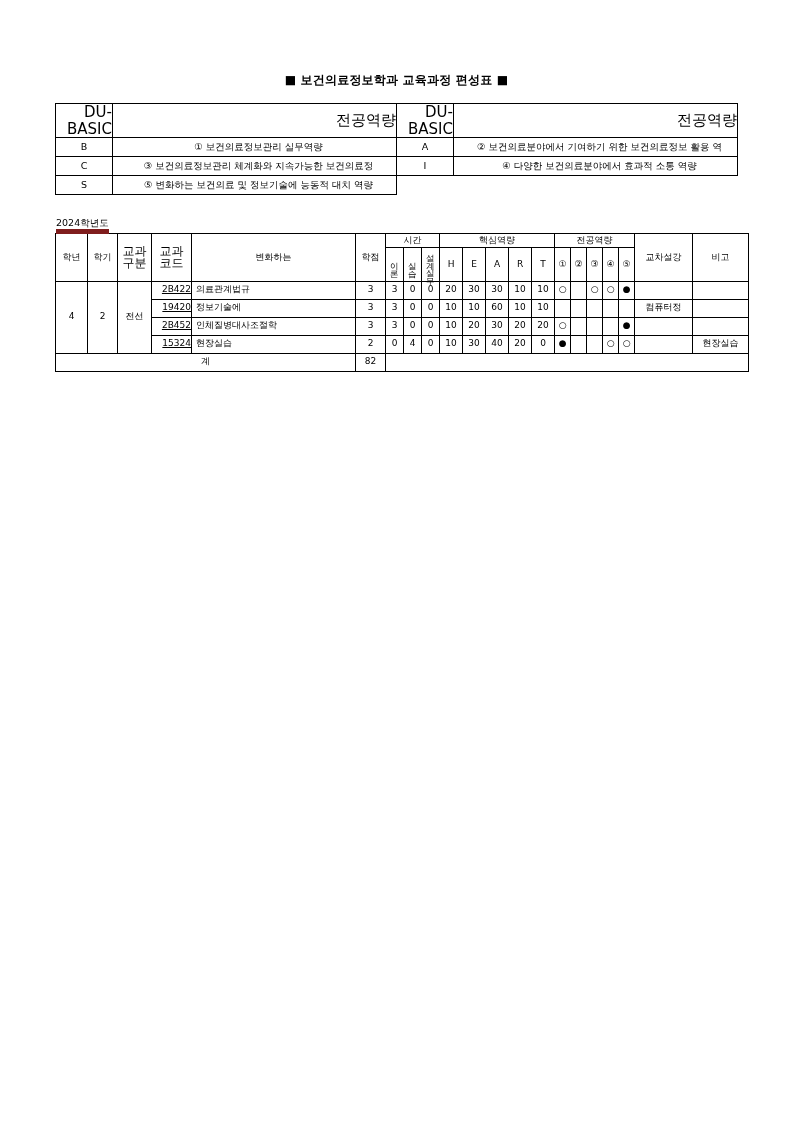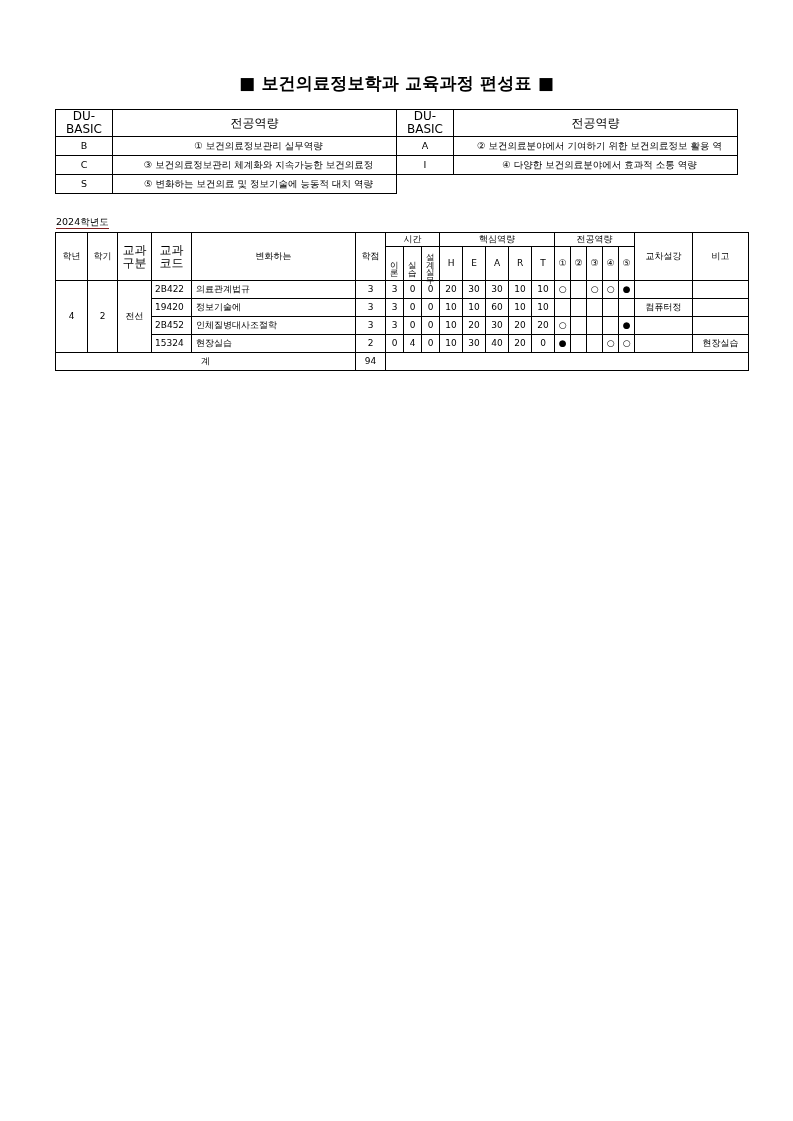--- a/index.html
+++ b/index.html
@@ -18,21 +18,21 @@
     position: relative;
     width: 793px;
     height: 1121px;
     box-sizing: border-box;
     padding: 0;
   }
 
   
   .doc-title {
     text-align: center;
-    font-size: 17px;
+    font-size: 12px;
     font-weight: bold;
     letter-spacing: 0.2px;
     margin-top: 72px;
     margin-bottom: 14px;
   }
 
   
   table {
     border-collapse: collapse;
     font-size: 9px;
@@ -54,34 +54,34 @@
   .comp-table {
     width: 683px;
     table-layout: fixed;
   }
   .comp-table td {
     height: 18px;
     font-size: 9.5px;
   }
   .comp-table .c-code { width: 56px; }
   .comp-table .c-desc { text-align: center; padding-left: 8px; }
-  .comp-table .hdr { font-size: 12px; }
+  .comp-table .hdr { font-size: 15px; text-align: right; }
   .comp-table td.blank {
     border: none;
   }
 
   
   .year-label {
     width: 683px;
     margin: 22px auto 3px auto;
     font-size: 9.5px;
     padding-left: 2px;
   }
   .year-label span {
-    border-bottom: 1px solid #7f1d1d;
+    border-bottom: 5px solid #7f1d1d;
     padding-bottom: 1px;
     margin-top: 32px;
   }
 
   
   .cur-wrap {
     width: 683px;
     margin: 0 auto;
   }
   .cur-table {
@@ -92,22 +92,23 @@
   .cur-table td {
     height: 17px;
   }
   .cur-table .hrow1 td { height: 13px; margin-top: 6px; }
   .cur-table .hrow2 td { height: 30px; }
   .cur-table td.subj {
     text-align: left;
     padding-left: 4px;
   }
   .cur-table td.code {
-    text-align: left;
+    text-align: right;
     padding-left: 3px;
+    text-decoration: underline;
   }
   .vert {
     writing-mode: vertical-rl;
     text-orientation: upright;
     letter-spacing: -1px;
     line-height: 1;
     display: inline-block;
     font-size: 8.5px;
   }
   .twoline {
@@ -295,20 +296,20 @@
         <td></td>
         <td></td>
         <td>○</td>
         <td>○</td>
         <td></td>
         <td>현장실습</td>
       </tr>
 
       <tr>
         <td colspan="5">계</td>
-        <td>94</td>
+        <td>82</td>
         <td colspan="15"></td>
       </tr>
     </tbody>
       </table>
   </div>
 
 </div>
 
 </body></html>

